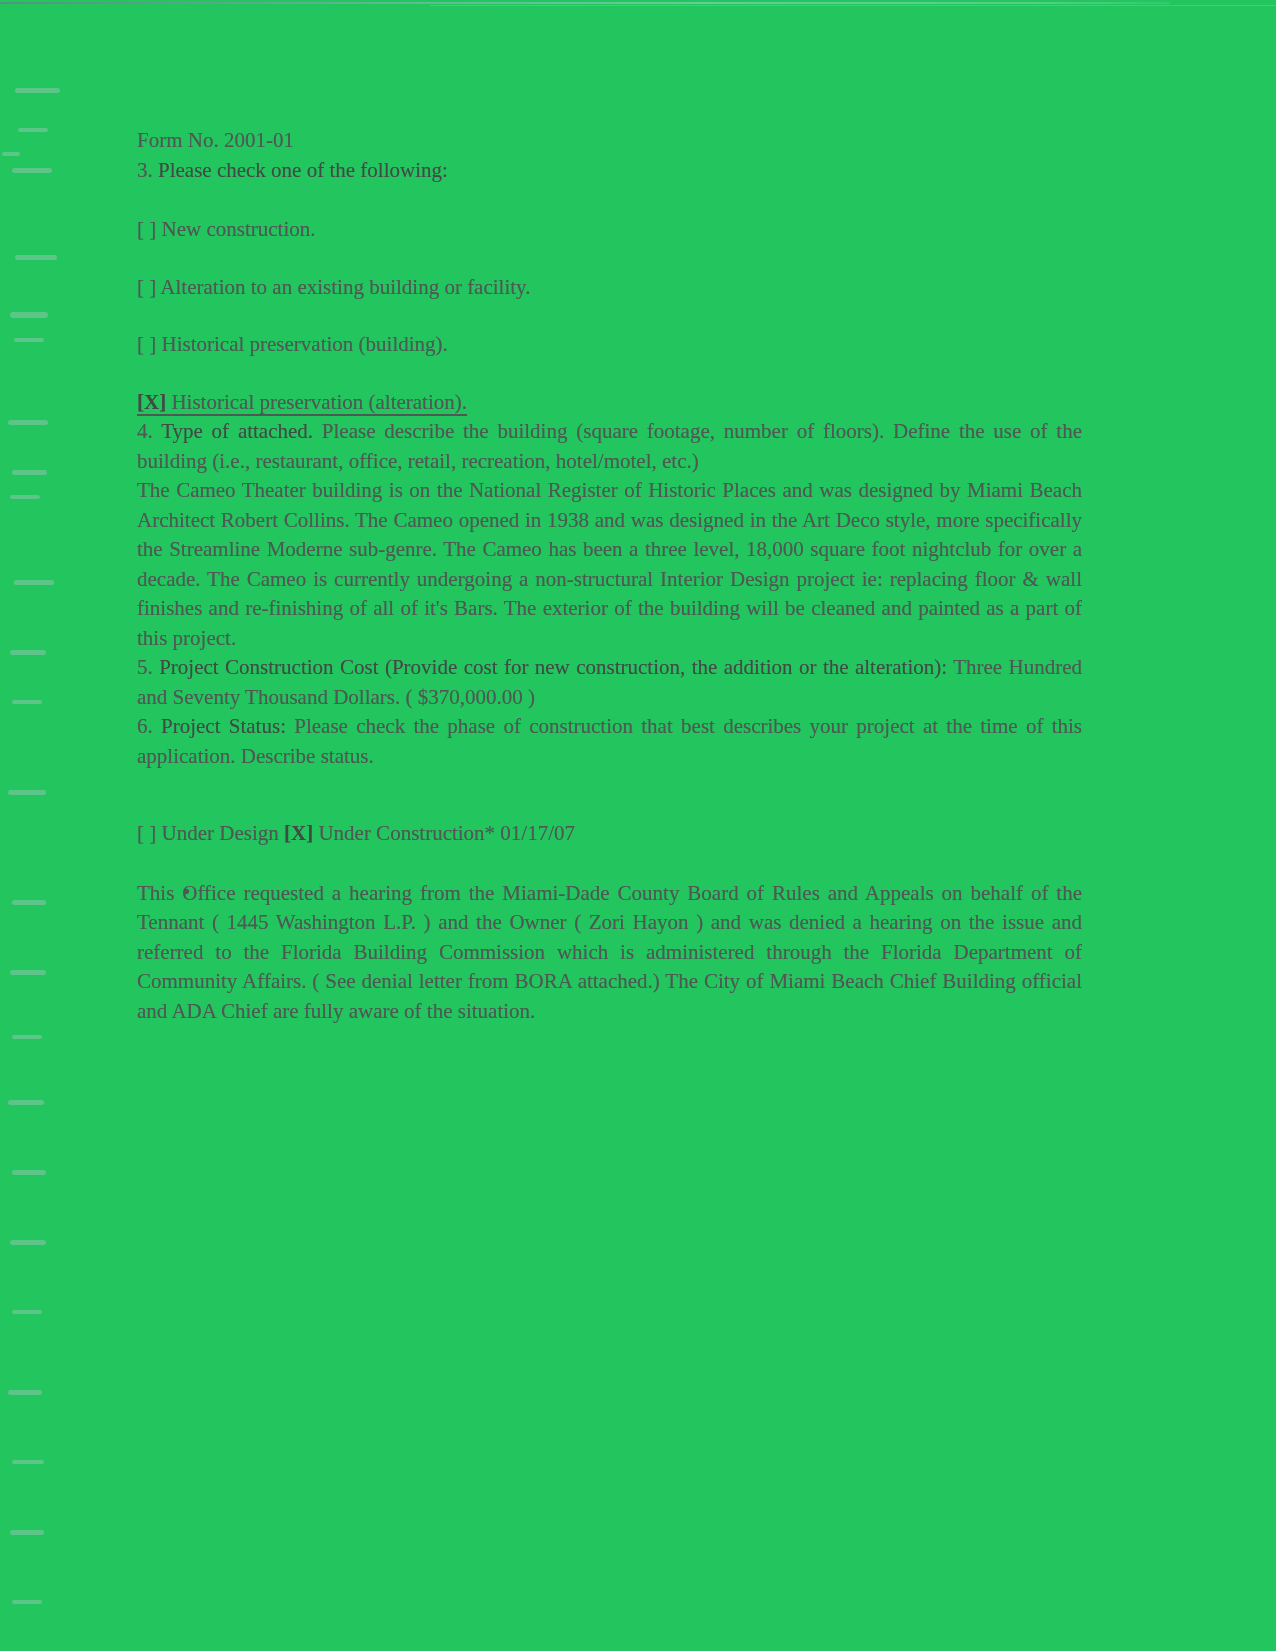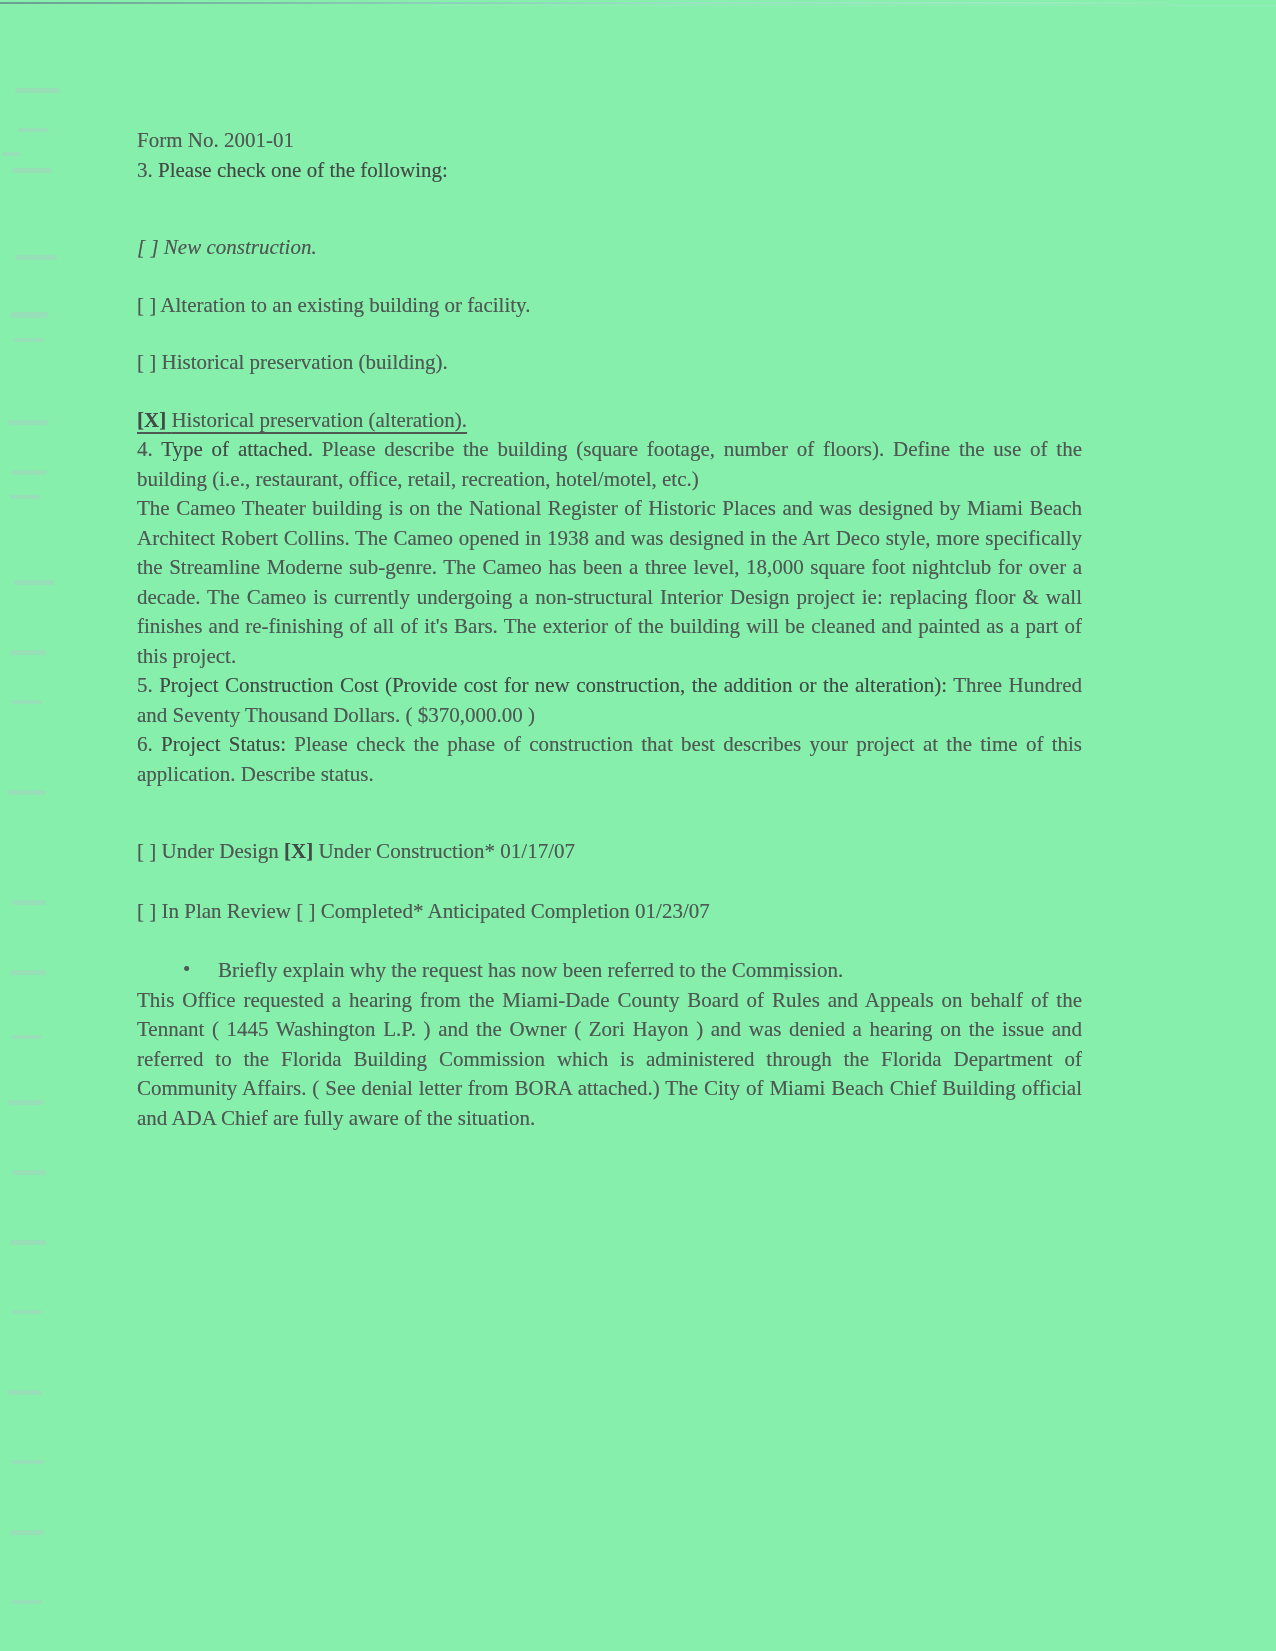--- a/index.html
+++ b/index.html
@@ -1,19 +1,19 @@
 <!DOCTYPE html>
 <html><head>
 <meta charset="utf-8">
 <style>
   html,body { margin:0; padding:0; background:#ffffff; }
   .page {
     position:relative;
     width:1276px; height:1651px;
-    background:#86efac;
+    background:#22c55e;
     overflow:hidden;
     font-family:"Liberation Serif","DejaVu Serif",serif;
     color:#4e5953;
     text-shadow:0 0 0.5px rgba(78,89,83,0.5);
   }
   
   .scan-top-line {
     position:absolute; top:2px; left:0; width:1170px; height:2px;
     background:linear-gradient(to right,
       rgba(100,130,136,0.75) 0%,
@@ -38,21 +38,21 @@
   }
   .doc {
     position:absolute; left:137px; top:126px; width:945px;
     font-size:21px; line-height:29.5px;
   }
   .doc p { margin:0; }
   b, .bold { font-weight:normal; color:#404b45; }
   .j { text-align:justify; }
   .h3 { margin-top:3px; }
   .cb-row { margin-top:28px; }
-  .cb-row.first { margin-top:48px;font-style:italic; }
+  .cb-row.first { margin-top:30px; }
   .row-checked {
     text-decoration:underline;
     text-decoration-thickness:1.5px;
     text-underline-offset:5px;
   }
   .row-checked .box, .box-checked { font-weight:bold; color:#404b45; }
   .sec4   { margin-top:37px; }
   .cameo  { margin-top:31px; }
   .sec5   { margin-top:30px; }
   .sec6   { margin-top:29px; }
@@ -122,24 +122,21 @@
     <p class="cameo j">The Cameo Theater building is on the National Register of Historic Places and was designed by Miami Beach Architect Robert Collins. The Cameo opened in 1938 and was designed in the Art Deco style, more specifically the Streamline Moderne sub-genre. The Cameo has been a three level, 18,000 square foot nightclub for over a decade. The Cameo is currently undergoing a non-structural Interior Design project ie: replacing floor &amp; wall finishes and re-finishing of all of it's Bars. The exterior of the building will be cleaned and painted as a part of this project.</p>
 
     <p class="sec5 j"><span>5.</span> <b>Project Construction Cost (Provide cost for new construction, the addition or the alteration):</b> <span>Three Hundred and Seventy Thousand Dollars. ( $370,000.00 )</span></p>
 
     <p class="sec6 j"><span>6.</span> <b>Project Status:</b> <span>Please check the phase of construction that best describes your project at the time of this application. Describe status.</span></p>
 
     <div class="status1">
       <span class="box">[ ]</span> <span>Under Design</span> <span class="box box-checked">[X]</span> <span>Under Construction* 01/17/07</span>
     </div>
 
-    <div class="status2">
-      <span class="box">[ ]</span> <span>In Plan Review</span> <span class="box">[ ]</span> <span>Completed* Anticipated Completion 01/23/07</span>
-    </div>
 
     <div class="bullet-row">
-      <span class="bullet-glyph">•</span><span>Briefly explain why the request has now been referred to the Commission.</span>
+      <span class="bullet-glyph">•</span>
     </div>
 
     <p class="final j">This Office requested a hearing from the Miami-Dade County Board of Rules and Appeals on behalf of the Tennant ( 1445 Washington L.P. ) and the Owner ( Zori Hayon ) and was denied a hearing on the issue and referred to the Florida Building Commission which is administered through the Florida Department of Community Affairs.  ( See denial letter from BORA attached.) The City of Miami Beach Chief Building official and ADA Chief are fully aware of the situation.</p>
 
   </div>
 </div>
 
 </body></html>

